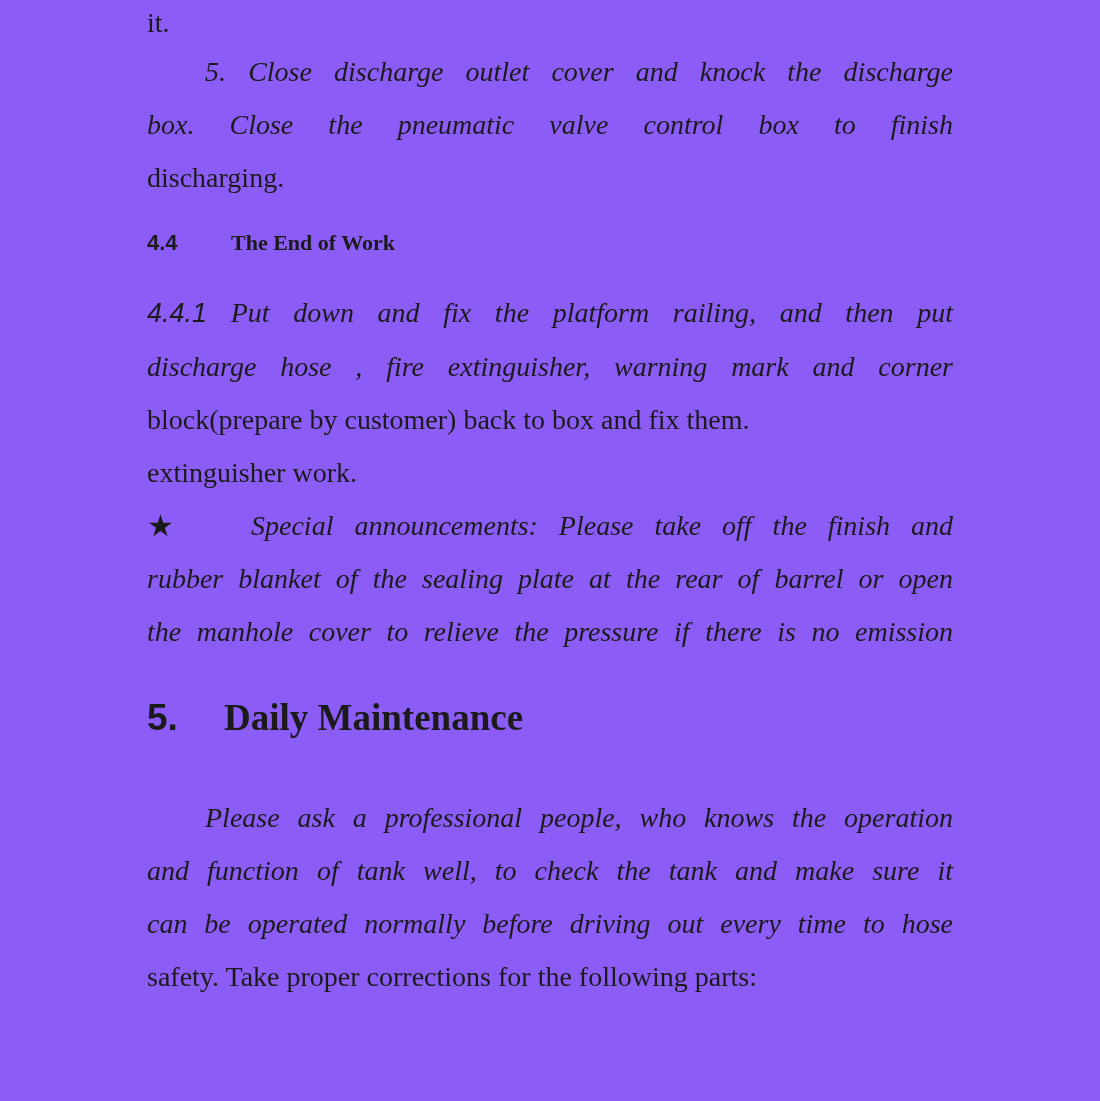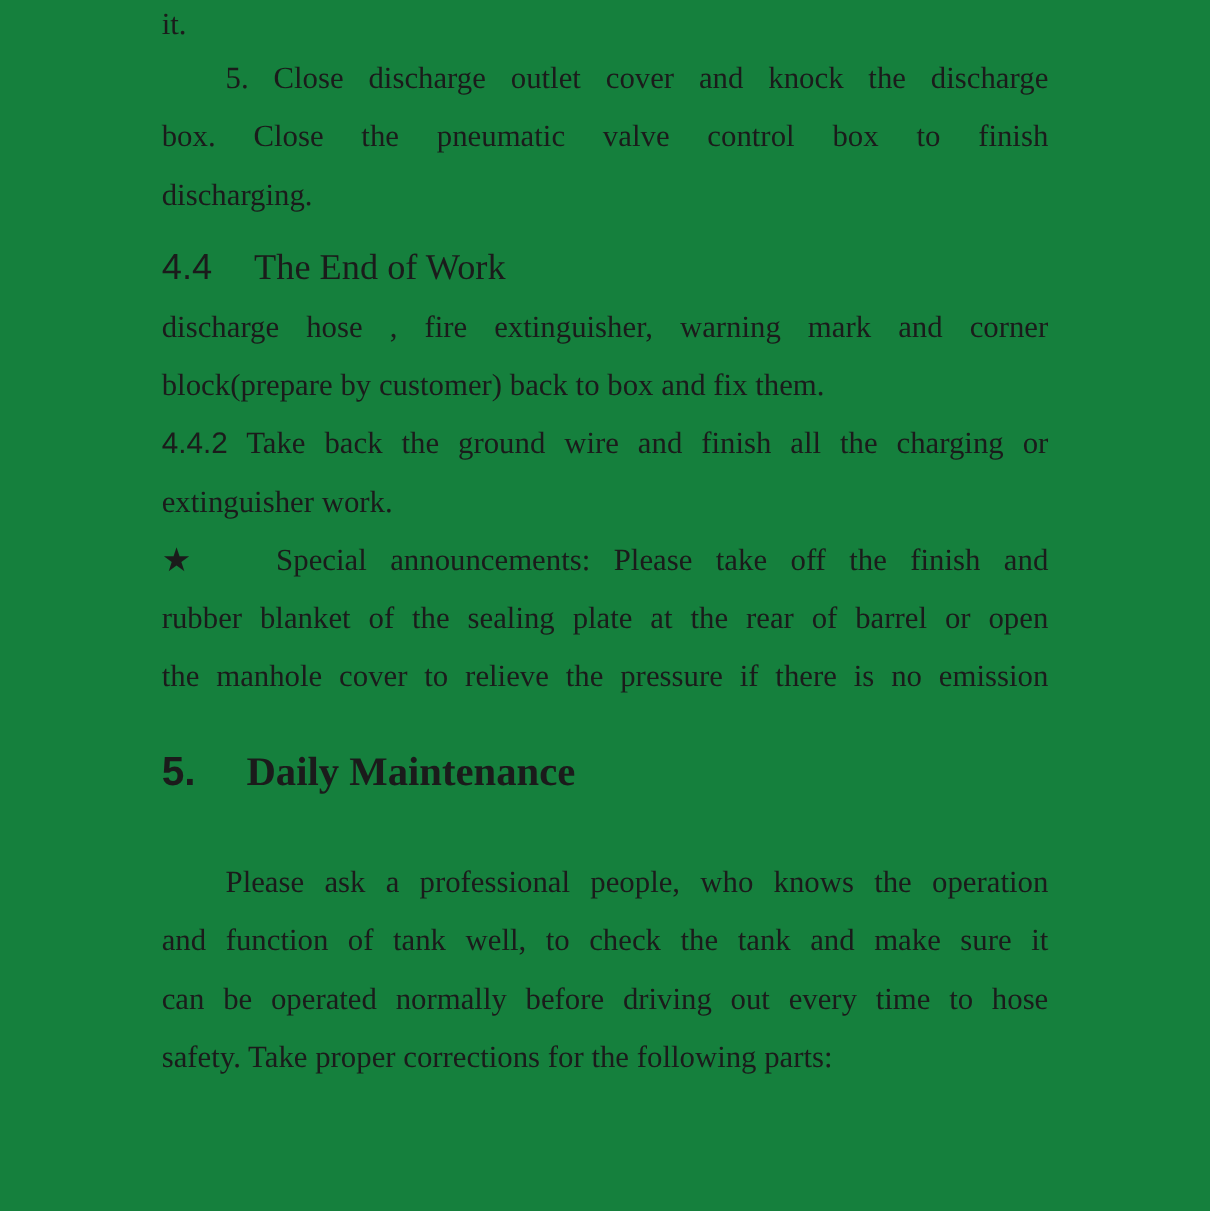--- a/index.html
+++ b/index.html
@@ -1,47 +1,47 @@
 <!DOCTYPE html>
 <html><head>
 <meta charset="utf-8">
 <style>
   html, body { margin: 0; padding: 0; }
   .page {
     position: relative;
     width: 1100px;
     height: 1101px;
     box-sizing: border-box;
-    background: #15803d;
+    background: #8b5cf6;
     color: #1b1b1b;
     font-family: "Liberation Serif", serif;
     padding: 0 147px;
     overflow: hidden;
   }
   .line {
     font-size: 28px;
     line-height: 53px;
     margin: 0;
     white-space: normal;
   }
   
-  .j { text-align: justify; text-align-last: justify; }
+  .j { text-align: justify; text-align-last: justify; font-style: italic; }
   
   .end { text-align: left; text-align-last: left; }
   .indent { text-indent: 58px; }
   .firstline { line-height: 45px; }
   .num {
     font-family: "Liberation Sans", sans-serif;
     font-size: 27px;
   }
   .h44 {
-    font-size: 33px;
+    font-size: 22px;
     line-height: 53px;
     margin: 12px 0 0 0;
-    font-weight: 400;
+    font-weight: 700;
   }
   .h44 .hnum {
     font-family: "Liberation Sans", sans-serif;
     display: inline-block;
     width: 84px;
   }
   .mt17 { margin-top: 17px; }
   .mt43 { margin-top: 43px; }
   .starline {
     position: relative;
@@ -78,28 +78,28 @@
     <div class="line j indent">5. Close discharge outlet cover and knock the discharge</div>
     <div class="line j">box. Close the pneumatic valve control box to finish</div>
     <div class="line end">discharging.</div>
   </div>
 
   <div class="h44">
     <span class="hnum">4.4</span><span>The End of Work</span>
   </div>
 
   <div>
+    <div class="line j mt17">
+      <span class="num">4.4.1</span> <span>Put down and fix the platform railing, and then put</span>
+    </div>
     <div class="line j">discharge hose , fire extinguisher, warning mark and corner</div>
     <div class="line end">block(prepare by customer) back to box and fix them.</div>
   </div>
 
   <div>
-    <div class="line j">
-      <span class="num">4.4.2</span> <span>Take back the ground wire and finish all the charging or</span>
-    </div>
     <div class="line end">extinguisher work.</div>
   </div>
 
   <div>
     <div class="line j starline">
       <span class="star">★</span><span>Special announcements: Please take off the finish and</span>
     </div>
     <div class="line j">rubber blanket of the sealing plate at the rear of barrel or open</div>
     <div class="line j">the manhole cover to relieve the pressure if there is no emission</div>
   </div>

